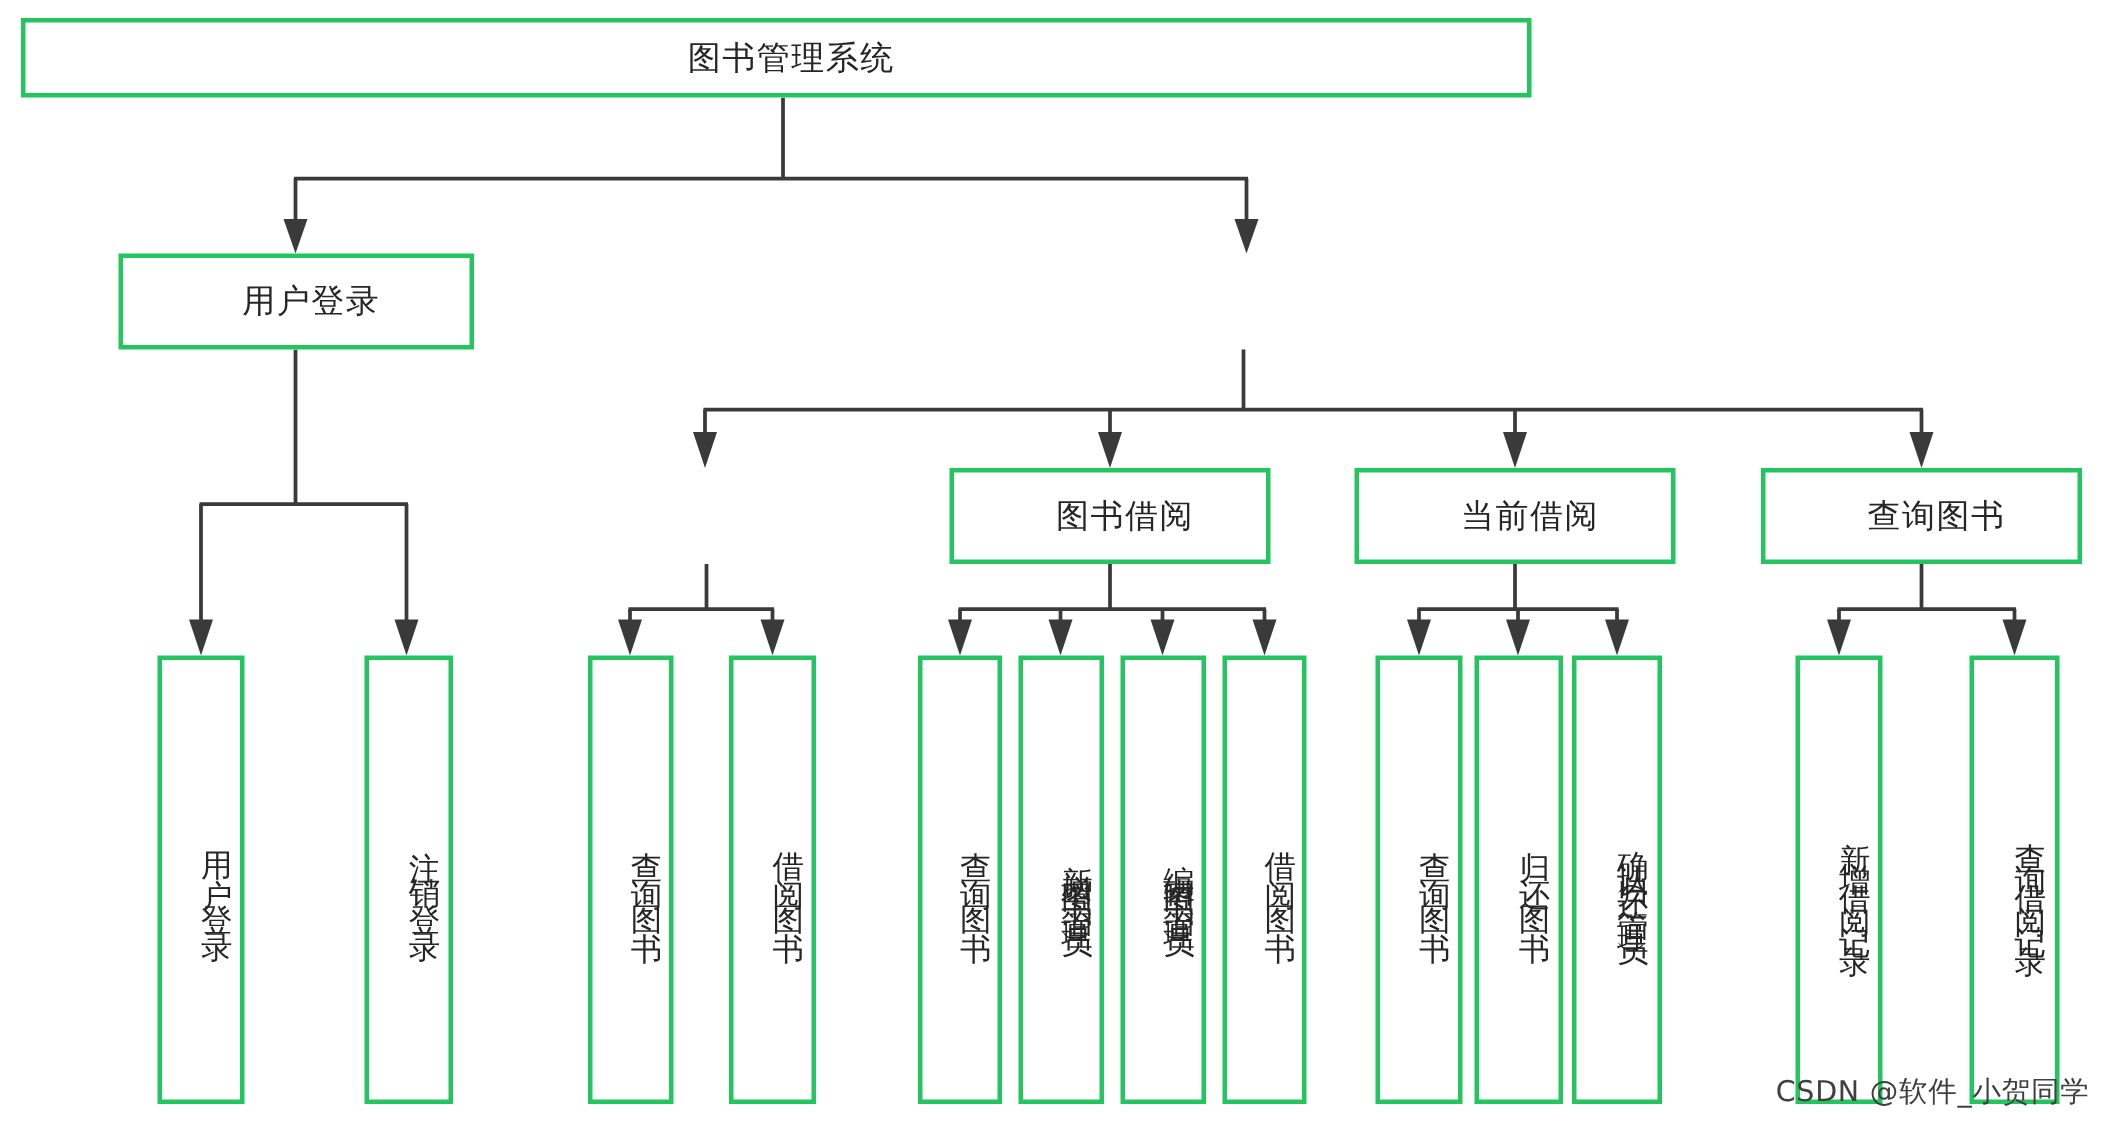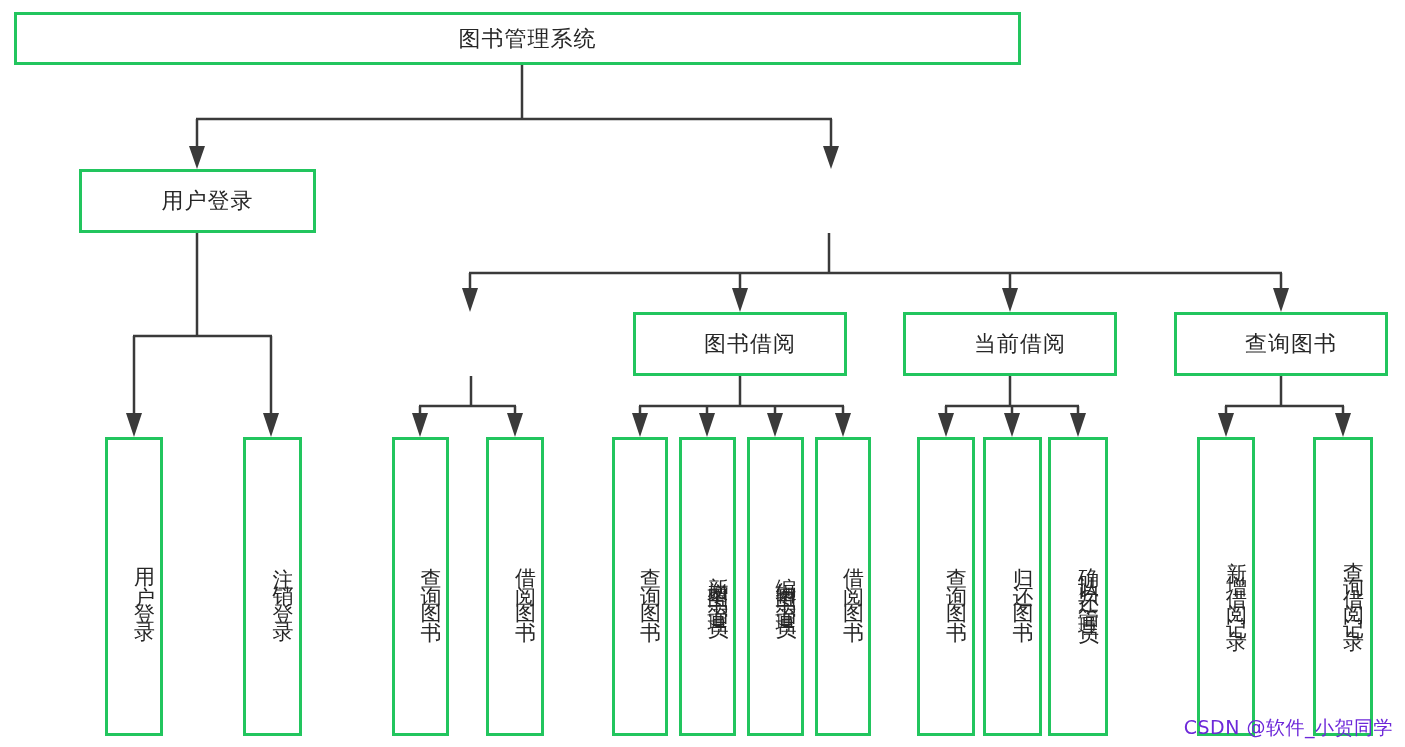--- a/index.html
+++ b/index.html
@@ -43,21 +43,21 @@
     line-height: 1;
   }
   .ls-4  { letter-spacing: 18px; }
   .ls-6  { letter-spacing: 14px; }
   .ls-9  { letter-spacing: 8px; }
   .ls-10 { letter-spacing: 6px; }
   .watermark {
     position: absolute;
     right: 12px;
     bottom: 6px;
-    color: #6d28d9;
+    color: #404040;
     font-size: 19px;
     letter-spacing: 0.5px;
     white-space: nowrap;
     margin-top: 20px;
   }
 </style>
 </head>
 <body>
 
 <div class="stage">

